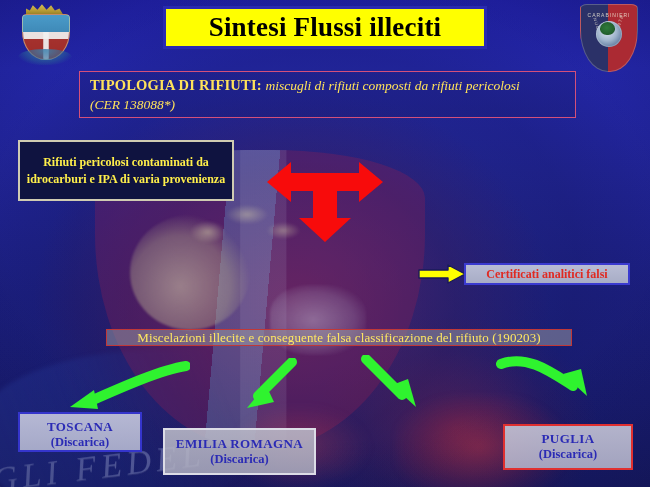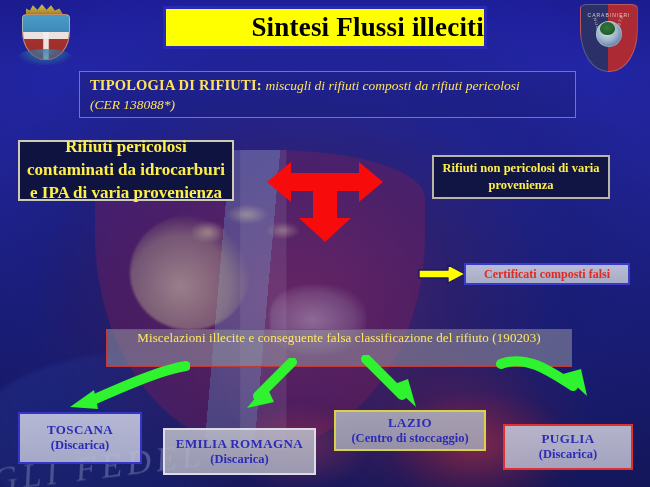--- a/index.html
+++ b/index.html
@@ -179,21 +179,21 @@
   }
 
   
   .title-box{
     position:absolute;
     left:163px; top:6px;
     width:324px; height:43px;
     background:#ffff00;
     border:3px solid #2a2ab0;
     box-sizing:border-box;
-    display:flex;align-items:center;justify-content:flex-end;
+    display:flex;align-items:center;justify-content:center;
   }
   .title-box .t{
     font-family:"Liberation Serif", serif;
     font-weight:bold;
     font-size:27px;
     color:#000000;
     letter-spacing:.2px;
     white-space:nowrap;
   }
 
@@ -218,21 +218,21 @@
     position:absolute;
     left:18px; top:140px;
     width:216px; height:61px;
     box-sizing:border-box;
     background:#0f1340;
     border:2px solid #cfcbb2;
     display:flex;align-items:center;justify-content:center;
     text-align:center;
     color:#ffef4a;
     font-weight:bold;
-    font-size:17px;
+    font-size:12px;
     line-height:1.34;
     padding:0 4px;
   }
   .box-right-nonhaz{
     position:absolute;
     left:432px; top:155px;
     width:178px; height:44px;
     box-sizing:border-box;
     background:#111544;
     border:2px solid #b9b6a6;
@@ -291,25 +291,25 @@
     display:flex;align-items:center;justify-content:center;
     color:#e02a22;
     font-weight:bold;
     font-size:12px;
   }
 
   
   .box-misc{
     position:absolute;
     left:106px; top:329px;
-    width:466px; height:38px;
+    width:466px; height:17px;
     box-sizing:border-box;
     background:rgba(150,150,160,.55);
     border:1px solid #c03838;
-    display:flex;align-items:flex-start;justify-content:center;
+    display:flex;align-items:center;justify-content:center;
     color:#ffe861;
     font-size:13px;
     letter-spacing:.1px;
   }
 
   
   .g-arrow{position:absolute;}
 
   
   .region{
@@ -319,23 +319,24 @@
     align-items:center;justify-content:center;
     color:#2b2bb5;
     font-weight:bold;
     line-height:1.22;
     text-align:center;
   }
   .region .r1{font-size:13px;letter-spacing:.4px;}
   .region .r2{font-size:12.5px;}
 
   .r-toscana{
-    left:18px; top:412px; width:124px; height:52px;
+    left:18px; top:412px; width:124px; height:40px;
     background:linear-gradient(180deg, rgba(198,200,222,.90) 0%, rgba(184,187,212,.88) 100%);
     border:2px solid #3535cc;
+    justify-content:flex-end;
   }
   .r-emilia{
     left:163px; top:428px; width:153px; height:47px;
     background:linear-gradient(180deg, rgba(186,186,200,.88) 0%, rgba(172,172,190,.86) 100%);
     border:2px solid #dcdce6;
   }
   .r-lazio{
     left:334px; top:410px; width:152px; height:41px;
     background:linear-gradient(180deg, rgba(176,176,190,.88) 0%, rgba(164,164,180,.86) 100%);
     border:2px solid #d8d24a;
@@ -386,39 +387,36 @@
   <div class="tipologia">
     <b>TIPOLOGIA DI RIFIUTI:</b>
     <i>miscugli di rifiuti composti da rifiuti pericolosi</i><br>
     <i>(CER 138088*)</i>
   </div>
 
   <div class="box-left-haz">
     <span>Rifiuti pericolosi contaminati da idrocarburi e IPA di varia provenienza</span>
   </div>
 
-  <div class="box-right-nonhaz">
-    <span>Rifiuti non pericolosi di varia provenienza</span>
-  </div>
 
   <div class="red-arrow">
     <svg width="116" height="82" viewBox="0 0 116 82" aria-hidden="true">
       <path d="M0 22 L24 2 L24 13 L92 13 L92 2 L116 22 L92 42 L92 31 L70 31 L70 58 L84 58 L58 82 L32 58 L46 58 L46 31 L24 31 L24 42 Z" fill="#f80b0b"></path>
     </svg>
   </div>
 
 
   <div class="yellow-arrow">
     <svg width="48" height="20" viewBox="0 0 48 20" aria-hidden="true">
       <path d="M1 6 L30 6 L30 1 L47 10 L30 19 L30 14 L1 14 Z" fill="#ffff00" stroke="#1a1a5a" stroke-width="1.4" stroke-linejoin="round"></path>
     </svg>
   </div>
 
   <div class="box-cert">
-    <span>Certificati composti falsi</span>
+    <span>Certificati analitici falsi</span>
   </div>
 
   <div class="box-misc">
     <span>Miscelazioni illecite e conseguente falsa classificazione del rifiuto (190203)</span>
   </div>
 
   <div class="g-arrow" style="left:60px;top:360px;">
     <svg width="130" height="52" viewBox="0 0 130 52" aria-hidden="true">
       <path d="M126 6 C100 10, 60 28, 26 43" stroke="#2ff32f" stroke-width="10" fill="none" stroke-linecap="round"></path>
       <path d="M34 30 L10 47 L38 49 Z" fill="#2ff32f"></path>
@@ -449,23 +447,19 @@
   <div class="region r-toscana">
     <span class="r1">TOSCANA</span>
     <span class="r2">(Discarica)</span>
   </div>
 
   <div class="region r-emilia">
     <span class="r1">EMILIA ROMAGNA</span>
     <span class="r2">(Discarica)</span>
   </div>
 
-  <div class="region r-lazio">
-    <span class="r1">LAZIO</span>
-    <span class="r2">(Centro di stoccaggio)</span>
-  </div>
 
   <div class="region r-puglia">
     <span class="r1">PUGLIA</span>
     <span class="r2">(Discarica)</span>
   </div>
 
 </div>
 
 </body></html>

